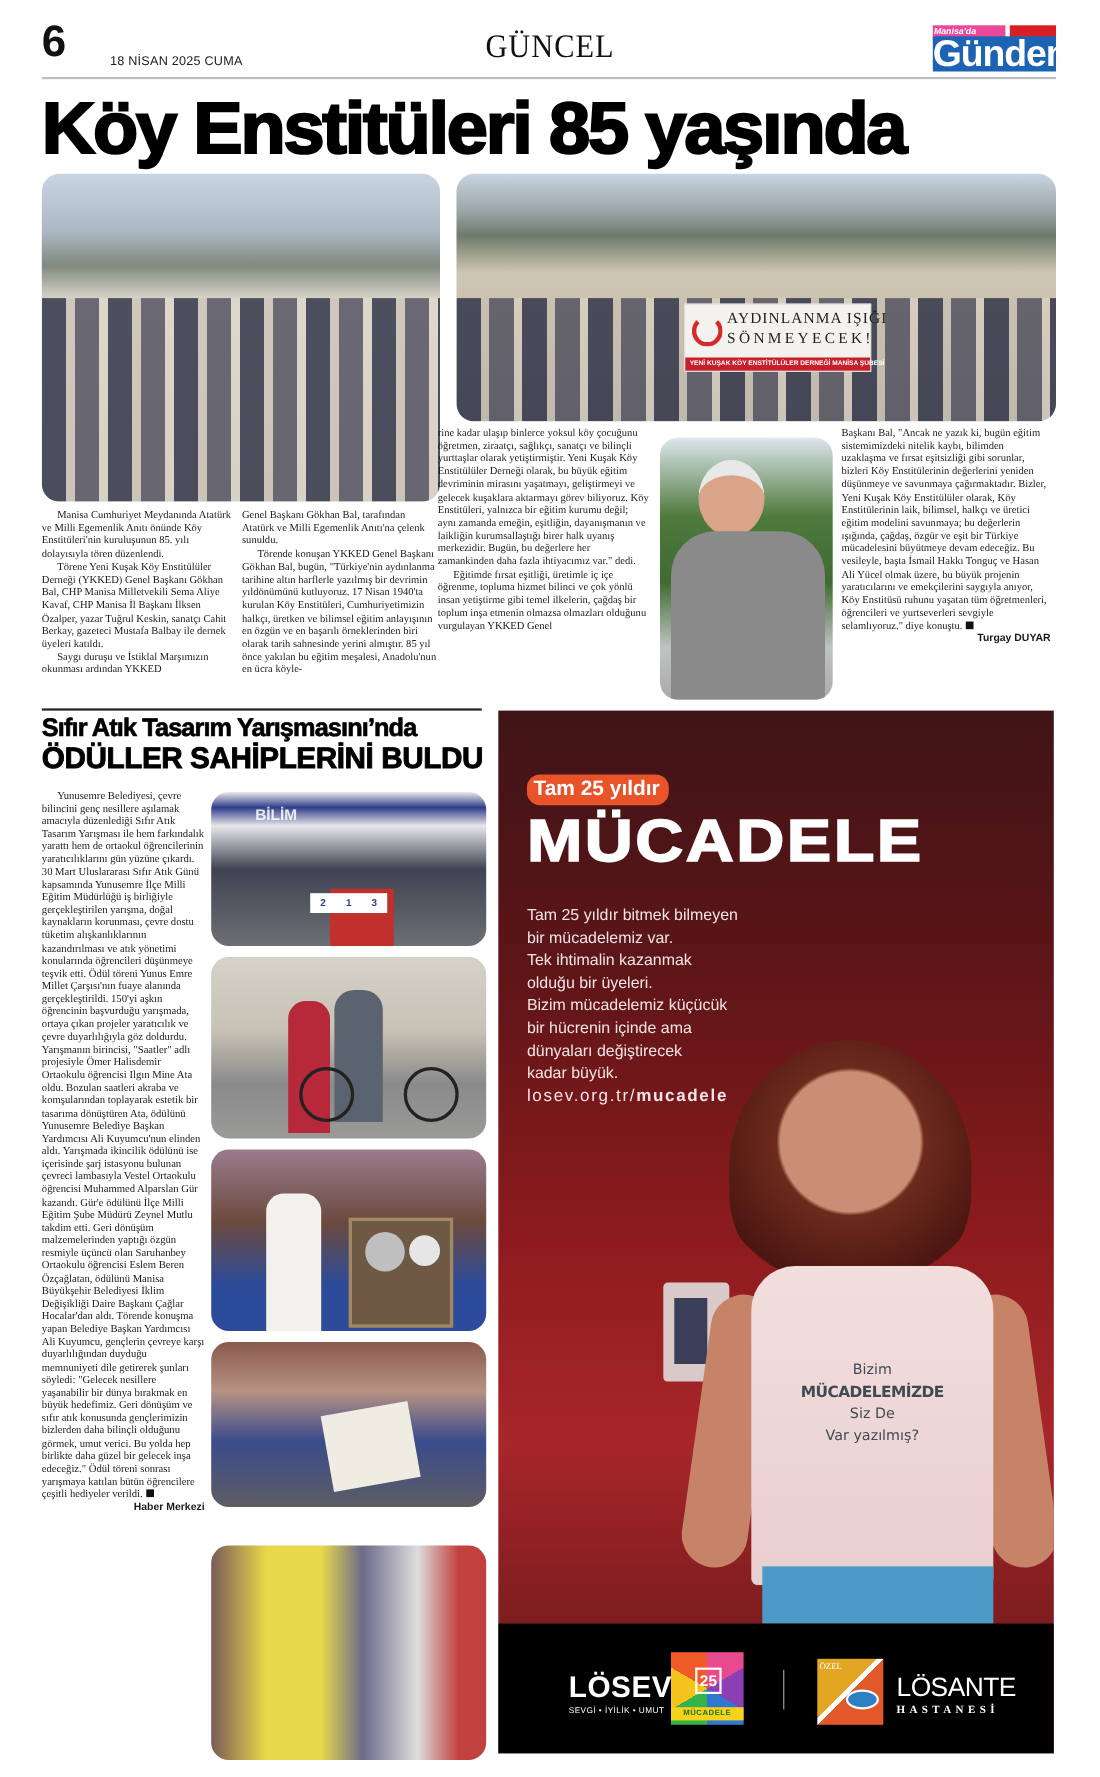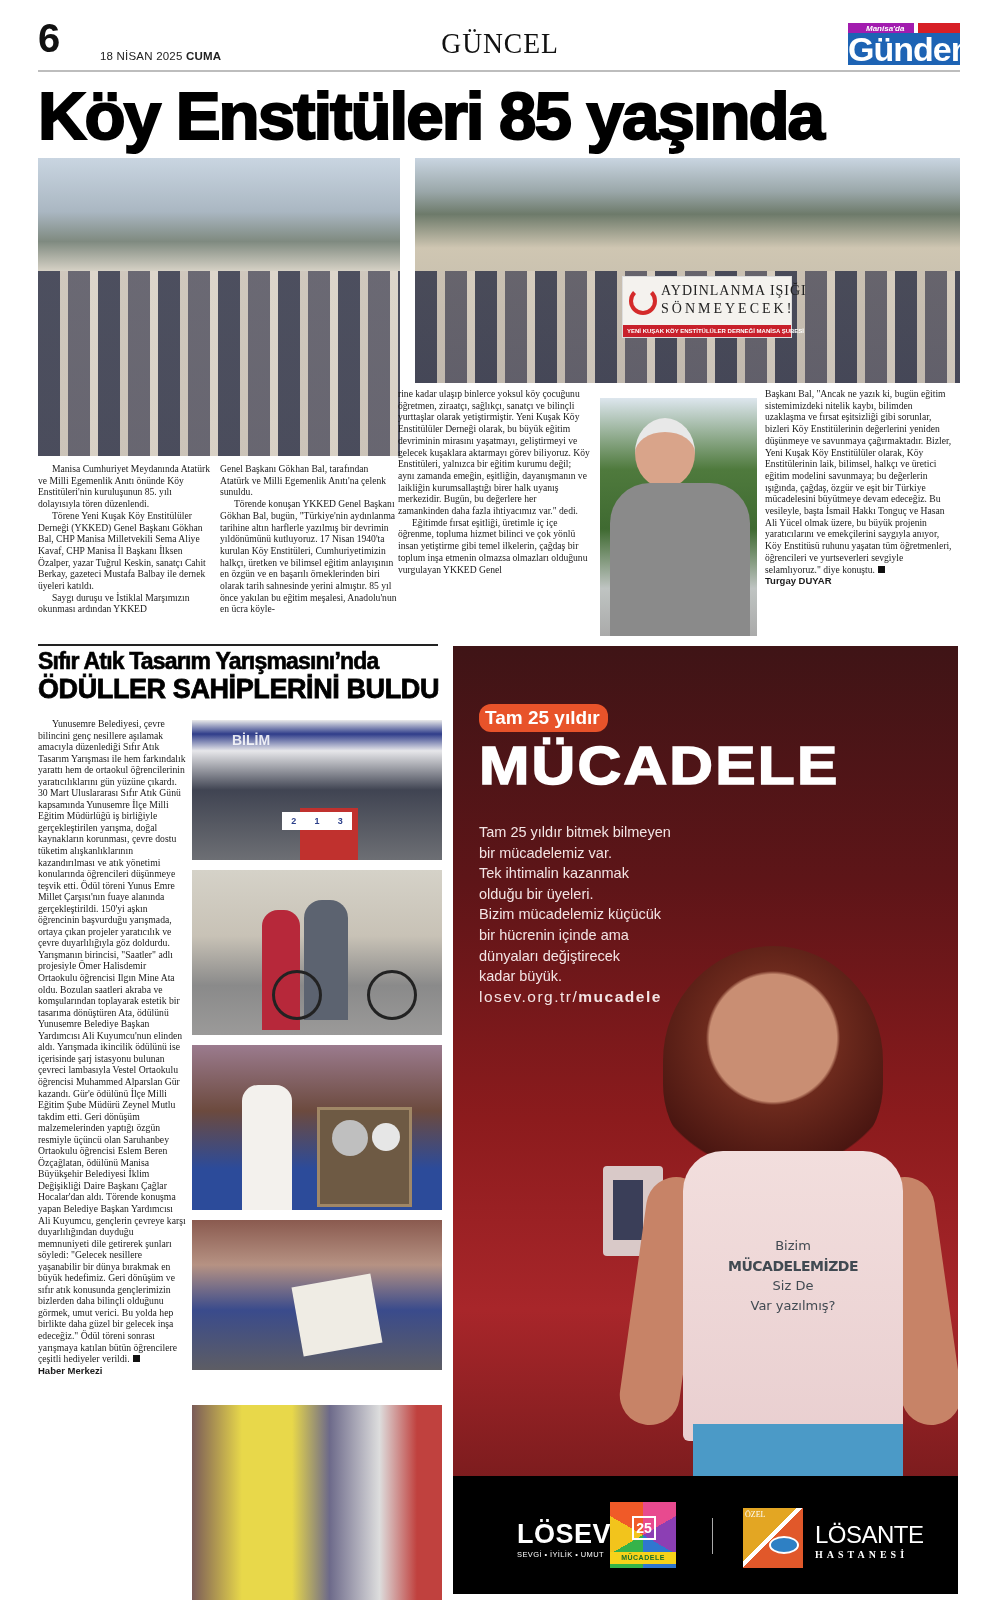--- a/index.html
+++ b/index.html
@@ -2,33 +2,33 @@
 <html><head>
 <meta charset="utf-8">
 <style>
   * { box-sizing: border-box; margin: 0; padding: 0; }
   html, body { width: 1000px; height: 1615px; background: #ffffff; overflow: hidden; }
   body { position: relative; font-family: "DejaVu Serif", serif; color: #111; }
 
   
   .page-num { position: absolute; left: 38px; top: 18px; font-family: "Liberation Sans", sans-serif; font-weight: 700; font-size: 40px; line-height: 40px; color: #111; }
   .date { position: absolute; left: 100px; top: 50px; font-family: "Liberation Sans", sans-serif; font-size: 11.5px; color: #222; letter-spacing: 0.2px; }
-  .date b { font-weight: 700; }
+  .date b { font-weight: 400; }
   .section { position: absolute; left: 0; width: 1000px; top: 26px; text-align: center; font-family: "Liberation Serif", serif; font-size: 30px; line-height: 34px; letter-spacing: 1px; color: #111; transform: scaleX(0.92); }
   .logo { position: absolute; left: 848px; top: 23px; width: 112px; height: 42px; }
-  .logo .red-l { position: absolute; left: 0; top: 0; width: 66px; height: 14px; background: #a21caf; color: #fff; font-family: "Liberation Sans", sans-serif; font-style: italic; font-weight: 700; font-size: 8px; padding-left: 18px; line-height: 12px; }
+  .logo .red-l { position: absolute; left: 0; top: 0; width: 66px; height: 14px; background: #ec4899; color: #fff; font-family: "Liberation Sans", sans-serif; font-style: italic; font-weight: 700; font-size: 8px; padding-left: 1px; line-height: 12px; }
   .logo .red-r { position: absolute; left: 70px; top: 0; width: 42px; height: 14px; background: #d71f26; }
   .logo .red-r span { position: absolute; left: 3px; top: 8px; font-size: 3px; color: #fff; font-family: "Liberation Sans", sans-serif; }
   .logo .blue { position: absolute; left: 0; top: 10px; width: 112px; height: 32px; background: #1d63b4; color: #fff; font-family: "Liberation Sans", sans-serif; font-weight: 700; font-size: 34px; line-height: 32px; letter-spacing: -1px; text-align: center; transform-origin: left top; }
   .rule-top { position: absolute; left: 38px; top: 70px; width: 922px; height: 2px; background: #bdbdbd; }
 
   .headline { position: absolute; left: 38px; top: 80px; width: 930px; font-family: "Liberation Sans", sans-serif; font-weight: 700; font-size: 66px; line-height: 72px; letter-spacing: -2px; color: #000; white-space: nowrap; transform: scaleX(1.02); transform-origin: left top; -webkit-text-stroke: 2px #000; }
 
   
-  .photo { position: absolute; overflow: hidden; }
+  .photo { position: absolute; overflow: hidden; border-radius: 16px; }
   .ph-a { left: 38px; top: 158px; width: 362px; height: 298px; background: linear-gradient(180deg, #c9d5e1 0%, #aab7c2 18%, #7f8a80 28%, #d7d2c6 38%, #cfc9bd 100%); }
   .ph-b { left: 415px; top: 158px; width: 545px; height: 225px; background: linear-gradient(180deg, #c9d5e1 0%, #9aa7a9 15%, #6d7a6a 25%, #cfc6b2 40%, #b9b3a8 100%); }
   .ph-c { left: 600px; top: 398px; width: 157px; height: 238px; background: linear-gradient(180deg, #dde6ee 0%, #4f7a3d 30%, #3f6a31 55%, #bfc4c2 80%, #aaa 100%); }
   .ph-d1 { left: 192px; top: 720px; width: 250px; height: 140px; background: linear-gradient(180deg, #eaeaea 0%, #2f3d8a 10%, #e7e7ea 22%, #404452 50%, #6d6f74 100%); }
   .ph-d2 { left: 192px; top: 870px; width: 250px; height: 165px; background: linear-gradient(180deg, #d5d2c8 0%, #c8c2b6 40%, #8a8a8a 70%, #9b9a99 100%); }
   .ph-d3 { left: 192px; top: 1045px; width: 250px; height: 165px; background: linear-gradient(180deg, #9b7b8e 0%, #6c4a3e 40%, #2c4b9a 75%, #2c4b9a 100%); }
   .ph-d4 { left: 192px; top: 1220px; width: 250px; height: 150px; background: linear-gradient(180deg, #8a5a4f 0%, #b69283 30%, #3a4b8c 60%, #5d5d64 100%); }
   .ph-d5 { left: 192px; top: 1405px; width: 250px; height: 195px; background: linear-gradient(90deg, #7a5b58 0%, #e8d84a 20%, #e8d84a 40%, #6d6a8a 55%, #ddd 75%, #c0413e 90%); }
   .people { position: absolute; left: 0; right: 0; bottom: 0; height: 62%; background:
       repeating-linear-gradient(90deg, rgba(30,35,60,0.75) 0 22px, rgba(200,190,180,0.5) 22px 30px, rgba(60,60,80,0.7) 30px 52px, rgba(230,220,210,0.4) 52px 60px); }
@@ -44,21 +44,21 @@
 
   
   .col { position: absolute; font-family: "Liberation Serif", serif; font-size: 9.6px; line-height: 11.7px; color: #1a1a1a; text-align: left; }
   .col p { text-indent: 14px; }
   .col p.cont { text-indent: 0; }
   .c1 { left: 38px; top: 463px; width: 175px; }
   .c2 { left: 220px; top: 463px; width: 178px; }
   .c3 { left: 398px; top: 388px; width: 192px; }
   .c4 { left: 765px; top: 388px; width: 190px; }
   .c5 { left: 38px; top: 718px; width: 148px; font-size: 9.7px; line-height: 11.55px; }
-  .byline { font-family: "Liberation Sans", sans-serif; font-weight: 700; font-size: 9.5px; }
+  .byline { font-family: "Liberation Sans", sans-serif; font-weight: 700; font-size: 9.5px; text-align: right; }
   .endmark { display: inline-block; width: 7px; height: 7px; background: #111; margin-left: 3px; }
 
   .rule-mid { position: absolute; left: 38px; top: 644px; width: 400px; height: 2px; background: #222; }
   .sub-head { position: absolute; left: 38px; top: 648px; width: 405px; font-family: "Liberation Sans", sans-serif; font-weight: 700; color: #000; }
   .sub-head .h1 { font-size: 23px; line-height: 26px; letter-spacing: -0.8px; white-space: nowrap; -webkit-text-stroke: 0.6px #000; }
   .sub-head .h2 { font-size: 27px; line-height: 30px; letter-spacing: -0.4px; white-space: nowrap; -webkit-text-stroke: 0.8px #000; }
 
   
   .ad { position: absolute; left: 453px; top: 646px; width: 505px; height: 948px; background: linear-gradient(180deg, #3f1416 0%, #5e1518 25%, #8c1b1d 50%, #a8262a 70%, #7c1c1e 88%); overflow: hidden; }
   .ad-tag { position: absolute; left: 26px; top: 58px; background: #e8532a; color: #fff; font-family: "Liberation Sans", sans-serif; font-weight: 700; font-size: 19px; line-height: 28px; padding: 0 8px 0 6px; border-radius: 12px; }

